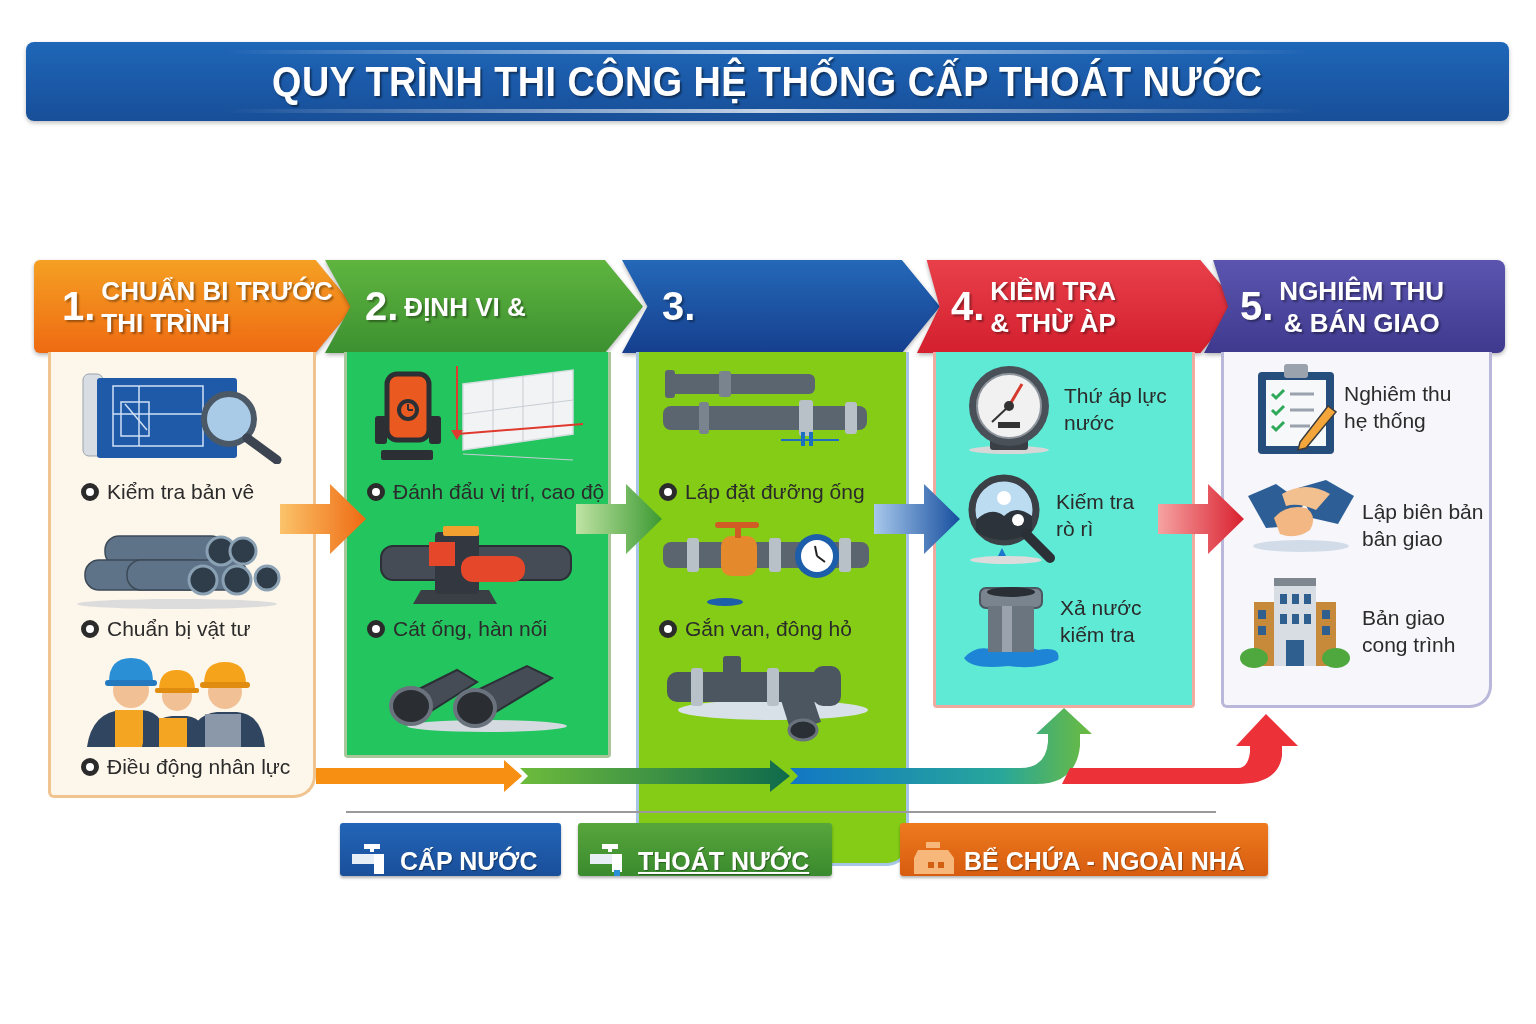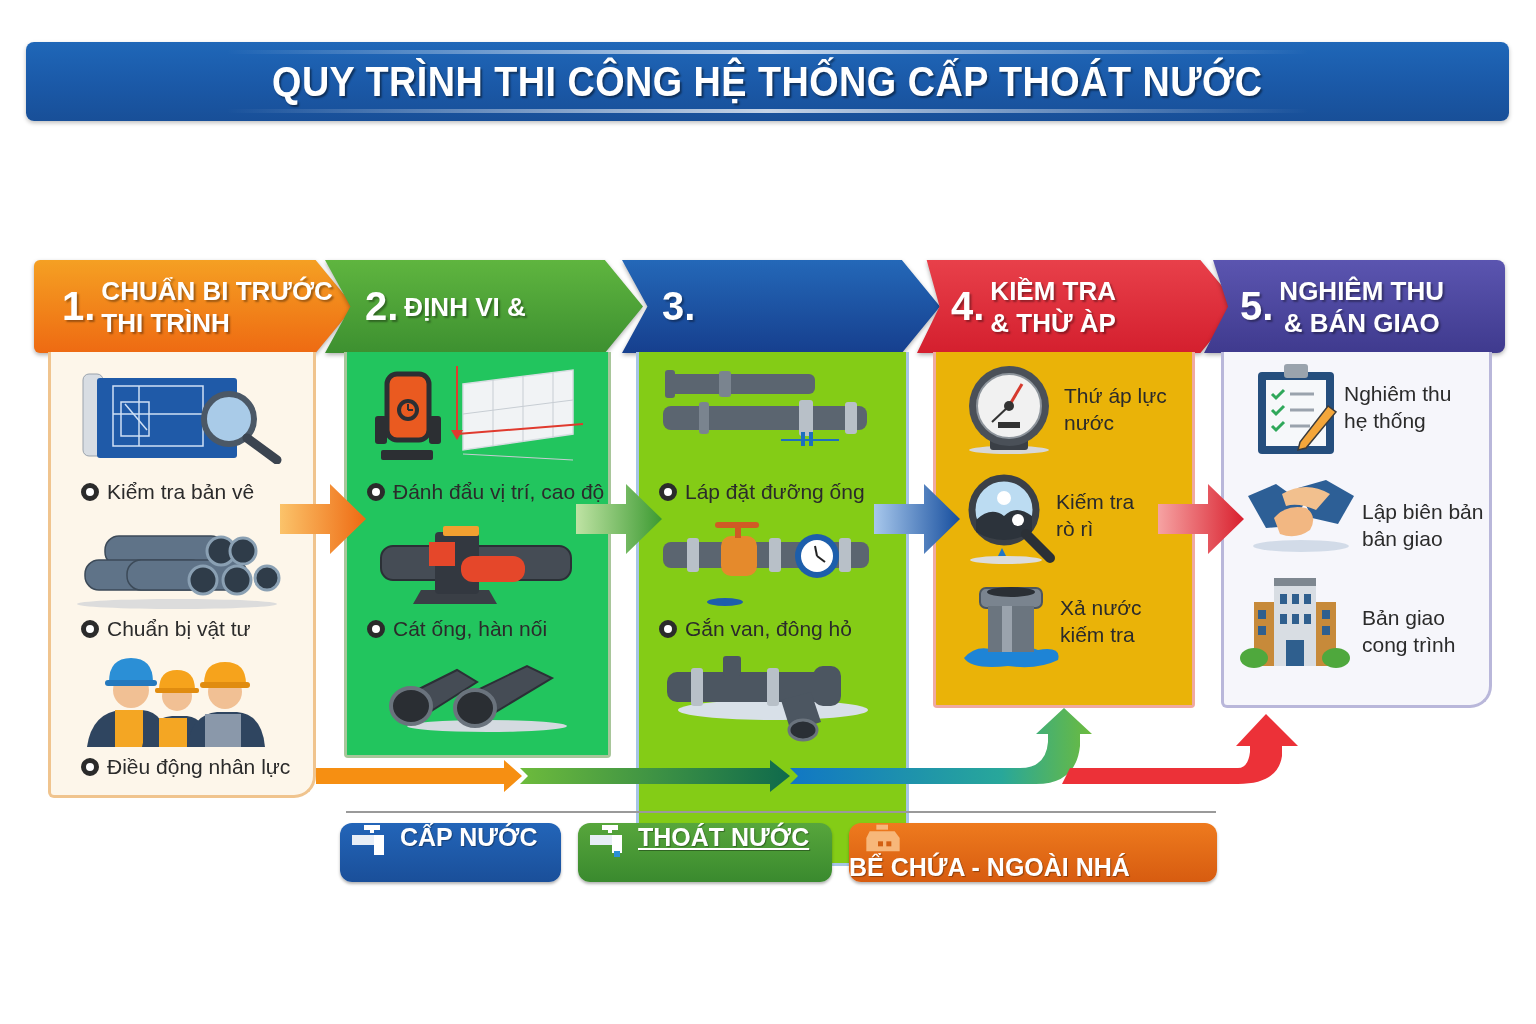--- a/index.html
+++ b/index.html
@@ -51,21 +51,21 @@
   #h5 .shape { background: linear-gradient(180deg,#5b55b0,#3f3a8e); clip-path: polygon(3% 0, 100% 0, 100% 100%, 0 100%, 8% 50%); border-radius: 0 8px 8px 0; }
 
   
   .card {
     position: absolute; border: 3px solid; border-top: none;
     border-radius: 0 0 22px 6px;
   }
   #c1 { left: 48px; top: 352px; width: 268px; height: 446px; background: #fdf6ea; border-color: #f0c48e; }
   #c2 { left: 344px; top: 352px; width: 267px; height: 406px; background: #22c55e; border-color: #a8c69a; border-radius: 0 0 4px 4px; }
   #c3 { left: 636px; top: 352px; width: 273px; height: 514px; background: #84cc16; border-color: #a7c5e6; }
-  #c4 { left: 933px; top: 352px; width: 262px; height: 356px; background: #eab308; border-color: #f0aaa0; border-radius: 0 0 4px 4px; }
+  #c4 { left: 933px; top: 352px; width: 262px; height: 356px; background: #5eead4; border-color: #f0aaa0; border-radius: 0 0 4px 4px; }
   #c5 { left: 1221px; top: 352px; width: 271px; height: 356px; background: #f6f6fb; border-color: #b9b7da; }
 
   .item-label { position: absolute; font-size: 21px; color: #2b2b2b; white-space: nowrap; font-family: "Liberation Sans Narrow", "Liberation Sans", sans-serif; }
   .item-label .bullet {
     display: inline-block; width: 18px; height: 18px; border-radius: 50%;
     border: 5px solid; background: #fff; vertical-align: -2px; margin-right: 8px;
   }
   .b-orange { border-color: #ef7a17; }
   .b-green { border-color: #5aa73a; }
   .b-blue { border-color: #1c76bc; }
@@ -77,30 +77,30 @@
   .step-arrow { position: absolute; top: 484px; width: 90px; height: 70px; }
 
   
   .flow { position: absolute; left: 0; top: 700px; width: 1536px; height: 100px; }
 
   
   .divider { position: absolute; left: 346px; top: 811px; width: 870px; height: 2px; background: #9a9a9a; }
 
   
   .legend-btn {
-    position: absolute; top: 823px; height: 59px; border-radius: 12px;
-    display: flex; align-items: flex-start; color: #fff; font-weight: bold; font-size: 25px;
+    position: absolute; top: 823px; height: 53px; border-radius: 3px;
+    display: flex; align-items: flex-end; color: #fff; font-weight: bold; font-size: 25px;
     box-shadow: 0 2px 3px rgba(0,0,0,0.3);
     text-shadow: 1px 1px 1px rgba(0,0,0,0.35);
     font-family: "Liberation Sans Narrow", "Liberation Sans", sans-serif;
   }
   .legend-btn svg { margin: 0 8px 0 12px; }
   #lg1 { left: 340px; width: 221px; background: linear-gradient(180deg,#2365b8,#1a4f9a); }
   #lg2 { left: 578px; width: 254px; background: linear-gradient(180deg,#57a63c,#3a8a2e); text-decoration: underline; }
-  #lg3 { left: 849px; width: 368px; background: linear-gradient(180deg,#ee7a1e,#d75c10); flex-direction: column; }
+  #lg3 { left: 900px; width: 368px; background: linear-gradient(180deg,#ee7a1e,#d75c10); }
 </style>
 </head>
 <body>
 
 <div class="banner">
   <div class="banner-title">QUY TRÌNH THI CÔNG HỆ THỐNG CẤP THOÁT NƯỚC</div>
 </div>
 
 <div class="step-head" id="h1">
   <div class="shape"></div>

